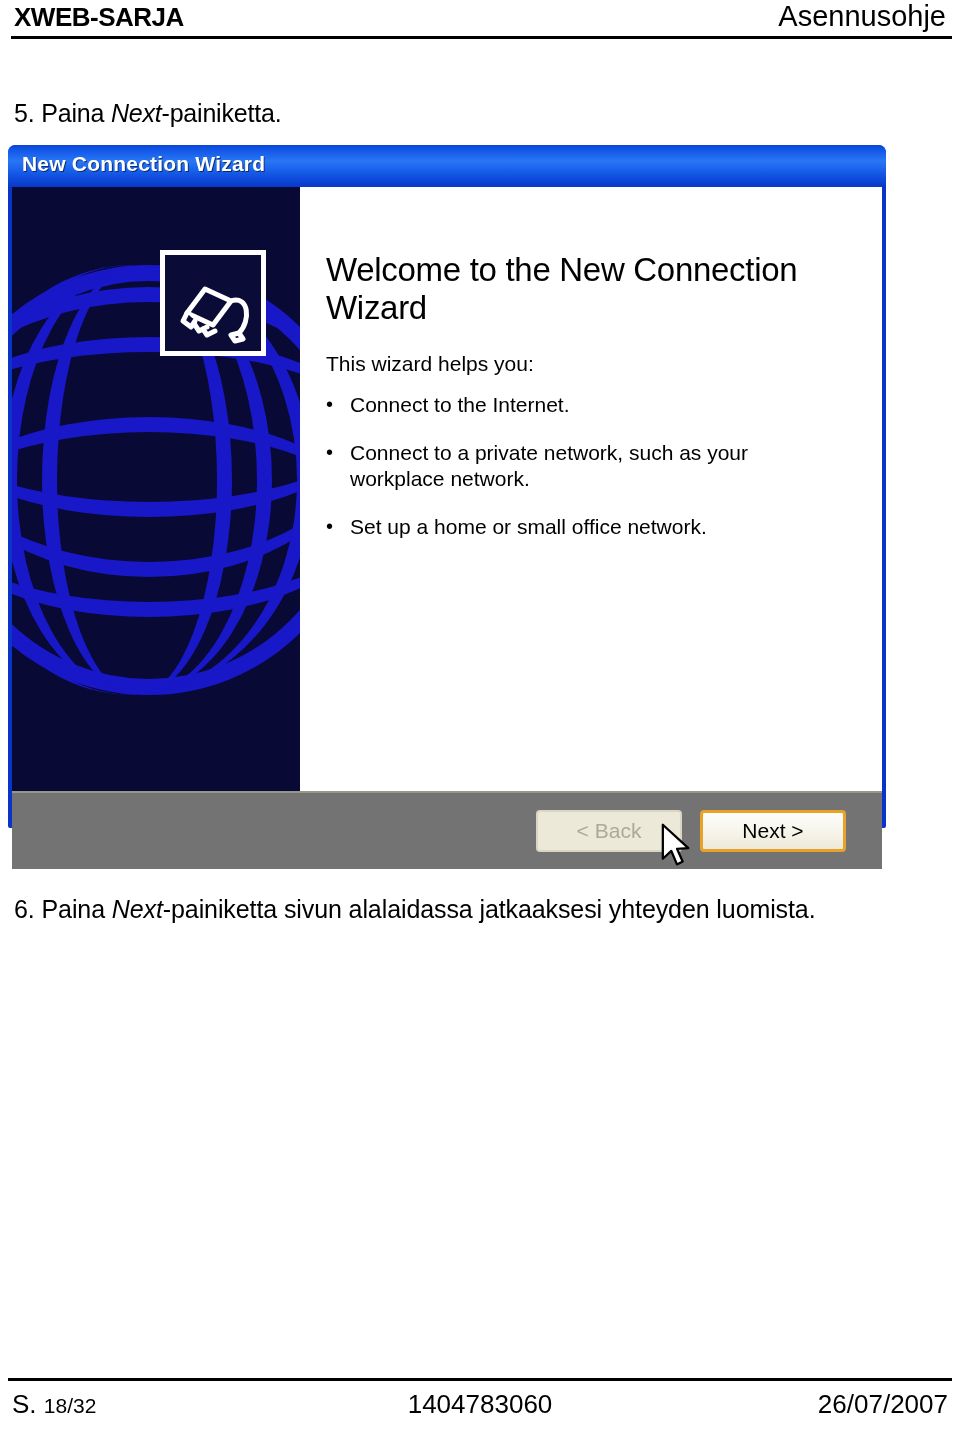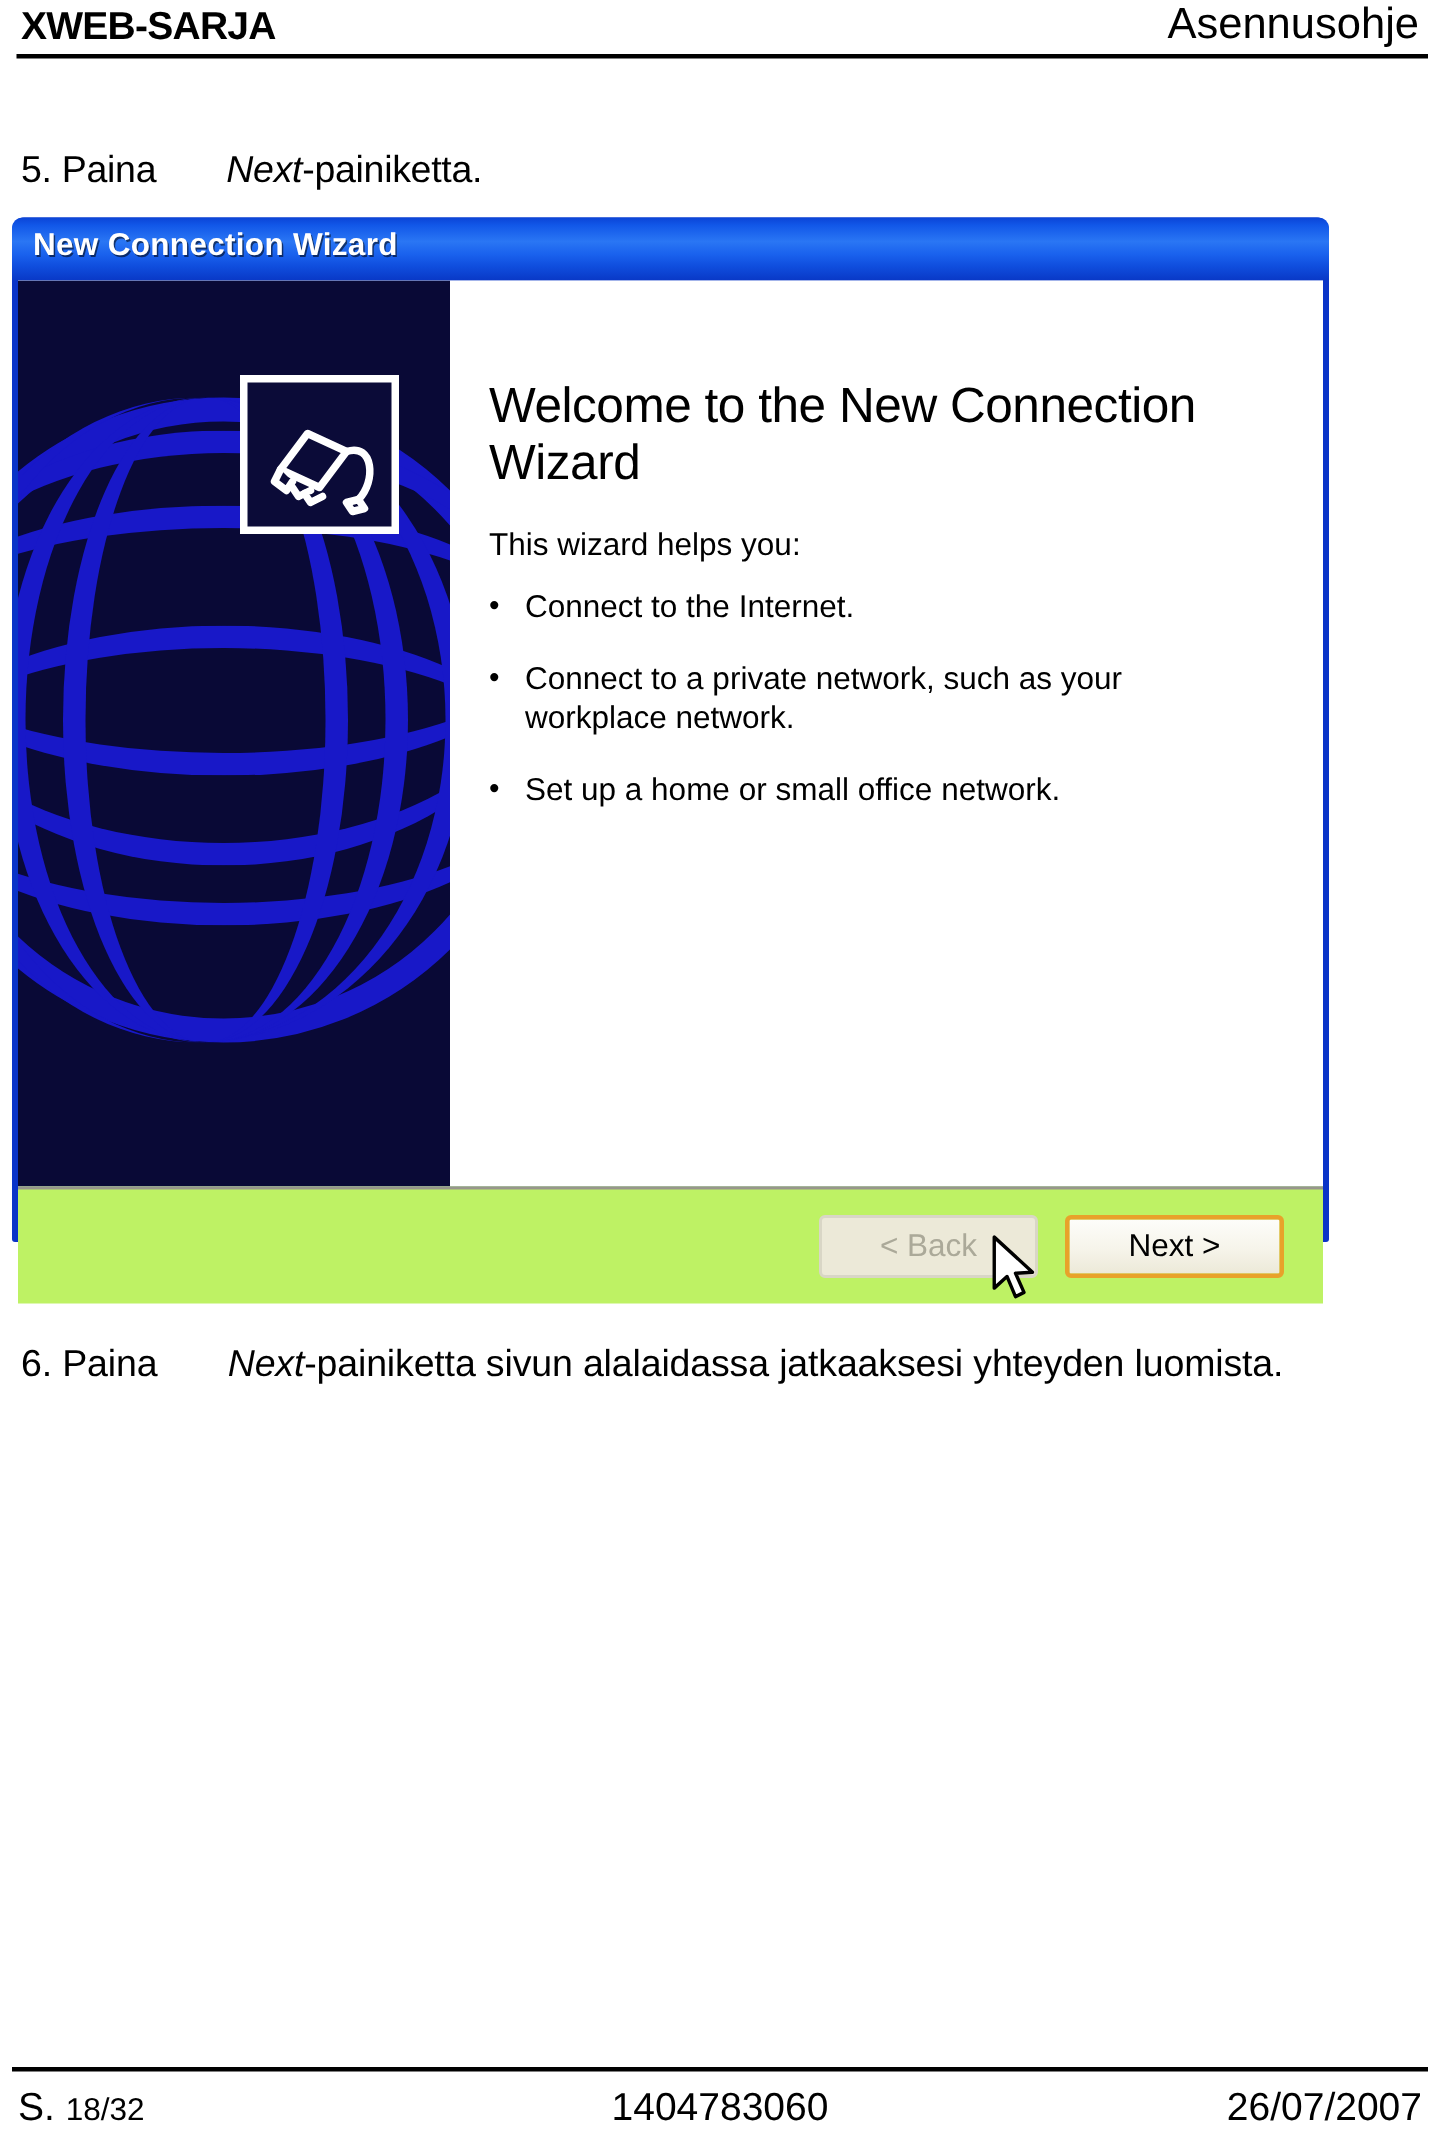--- a/index.html
+++ b/index.html
@@ -55,21 +55,21 @@
   
   #step5 {
     position: absolute;
     left: 14px;
     top: 72px;
     width: 920px;
     font-size: 25px;
     line-height: 32px;
     letter-spacing: -0.2px;
   }
-  .ital { font-style: italic; margin-left: 40px; }
+  .ital { font-style: italic; }
 
   
   #wizard-dialog {
     position: absolute;
     left: 8px;
     top: 145px;
     width: 878px;
     height: 683px;
   }
   .dlg-frame {
@@ -211,26 +211,26 @@
     left: 26px;
     top: 468px;
     font-size: 21px;
     line-height: 26px;
   }
 
   
   .dlg-buttonbar {
     position: relative;
     height: 76px;
-    background: #bef264;
+    background: #737373;
     border-top: 2px solid #97968b;
     display: flex;
     align-items: center;
     justify-content: flex-end;
-    padding-right: 26px;
+    padding-right: 36px;
     gap: 18px;
   }
   .xp-btn {
     position: relative;
     width: 146px;
     height: 42px;
     border-radius: 4px;
     background: linear-gradient(to bottom, #fdfdfa 0%, #f4f2e6 52%, #e7e4d2 100%);
     border: 2px solid #4f6b9b;
     box-sizing: border-box;

